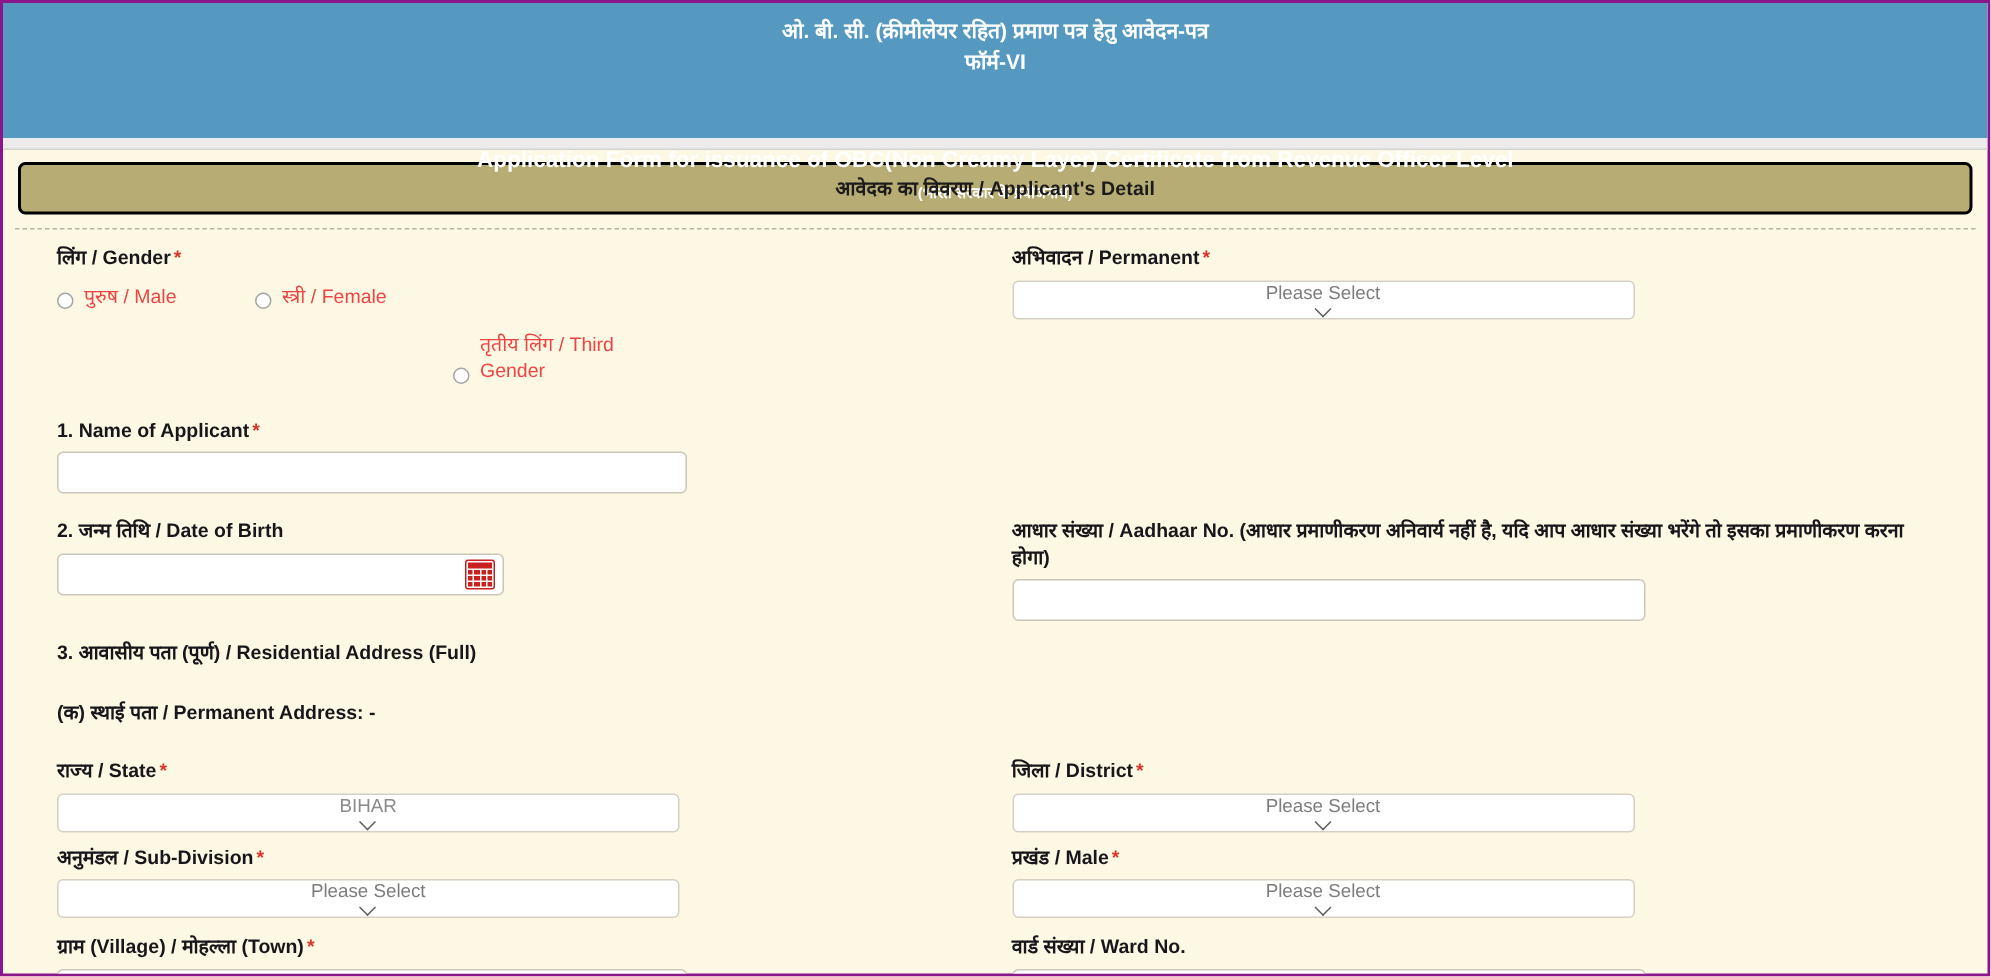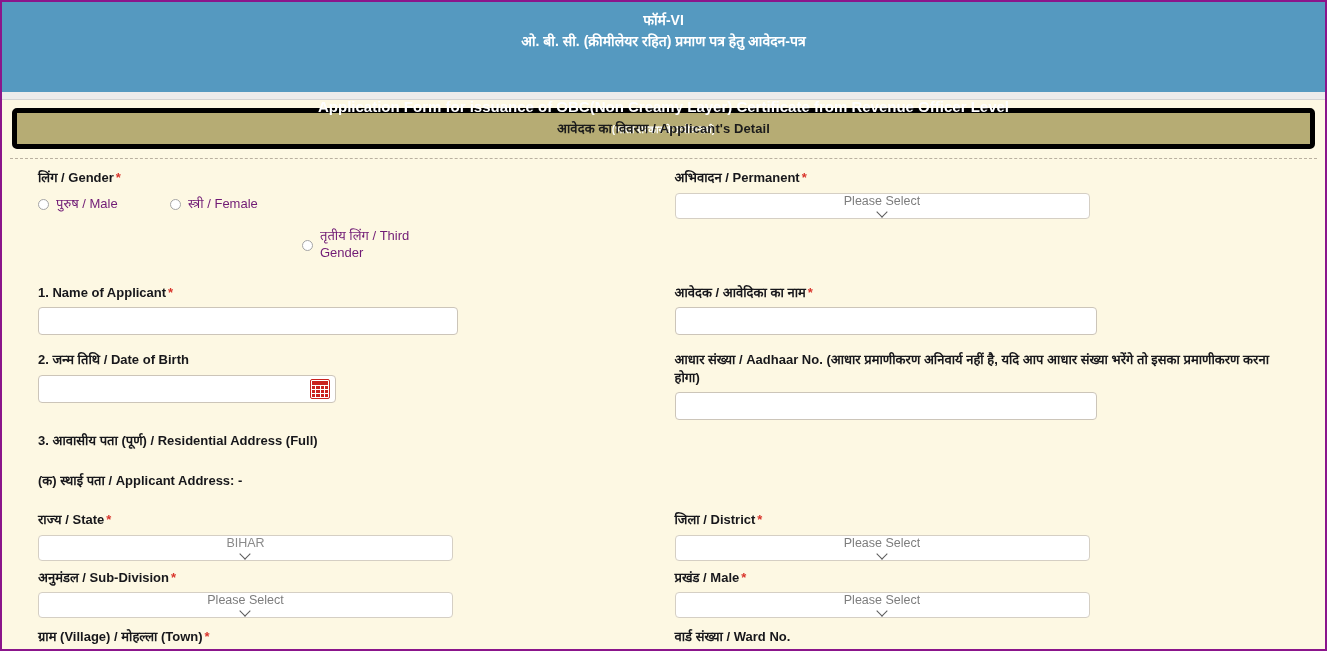--- a/index.html
+++ b/index.html
@@ -47,21 +47,21 @@
     background: #ebebeb;
     border-bottom: 1px solid #d3d3d3;
   }
 
   
   .section-bar-wrap {
     padding: 8px 10px 0 10px;
   }
   .section-bar {
     background: #b6ac74;
-    border: 5px solid #000000;
+    border: 2px solid #000000;
     border-radius: 5px;
     text-align: center;
     font-size: 13px;
     font-weight: bold;
     color: #1b1b1b;
     padding: 6px 0 7px 0;
     letter-spacing: .1px;
   }
 
   .dashed-sep {
@@ -153,23 +153,23 @@
   }
 
   
   .radio-row {
     display: flex;
     align-items: flex-start;
     padding-top: 2px;
   }
   .radio-item {
     display: flex;
-    align-items: center;
-    font-size: 13px;
-    color: #701a75;
+    align-items: flex-end;
+    font-size: 13px;
+    color: #ef4444;
     line-height: 1.35;
   }
   .radio-item:nth-child(1) { width: 132px; }
   .radio-item:nth-child(2) { width: 132px; }
   .radio-item:nth-child(3) { width: 150px; margin-top: 32px; }
   .radio-dot {
     width: 11px; height: 11px;
     border: 1px solid #a5a5a5;
     border-radius: 50%;
     background: #fff;
@@ -218,22 +218,22 @@
   .gap-10 { height: 10px; }
   .gap-8  { height: 8px; }
   .gap-22 { height: 22px; }
 </style>
 </head>
 <body>
 
 <div class="page">
 
   <div class="header">
+    <div class="header-line hdr-hindi">ओ. बी. सी. (क्रीमीलेयर रहित) प्रमाण पत्र हेतु आवेदन-पत्र</div>
     <div class="header-line hdr-form-no">फॉर्म-VI</div>
-    <div class="header-line hdr-hindi">ओ. बी. सी. (क्रीमीलेयर रहित) प्रमाण पत्र हेतु आवेदन-पत्र</div>
     <div class="header-line hdr-english">Application Form for issuance of OBC(Non Creamy Layer) Certificate from Revenue Officer Level</div>
     <div class="header-line hdr-sub">(भारत सरकार के प्रयोजनार्थ)</div>
   </div>
   <div class="header-sep"></div>
 
   <div class="section-bar-wrap">
     <div class="section-bar">आवेदक का विवरण / Applicant's Detail</div>
   </div>
   <div class="dashed-sep"></div>
 
@@ -266,24 +266,20 @@
       </div>
     </div>
 
     <div class="gap-22"></div>
 
     <div class="row">
       <div class="col">
         <span class="label"><span>1. Name of Applicant</span><span class="req">*</span></span>
         <input class="txt" type="text" value="" style="">
       </div>
-      <div class="col col-right">
-        <span class="label"><span>आवेदक / आवेदिका का नाम</span><span class="req">*</span></span>
-        <input class="txt wide" type="text" value="" style="">
-      </div>
     </div>
 
     <div class="gap-16"></div>
 
     <div class="row">
       <div class="col">
         <span class="label">2. जन्म तिथि / Date of Birth</span>
         <div class="date-wrap">
           <input class="txt" type="text" value="" style="">
           <span class="cal-btn">
@@ -317,21 +313,21 @@
       <div class="col">
         <span class="label">3. आवासीय पता (पूर्ण) / Residential Address (Full)</span>
       </div>
       <div class="col col-right"></div>
     </div>
 
     <div class="gap-16"></div>
 
     <div class="row">
       <div class="col">
-        <span class="label">(क) स्थाई पता / Applicant Address: -</span>
+        <span class="label">(क) स्थाई पता / Permanent Address: -</span>
       </div>
       <div class="col col-right"></div>
     </div>
 
     <div class="gap-16"></div>
 
     <div class="row">
       <div class="col">
         <span class="label"><span>राज्य / State</span><span class="req">*</span></span>
         <div class="sel disabled">

